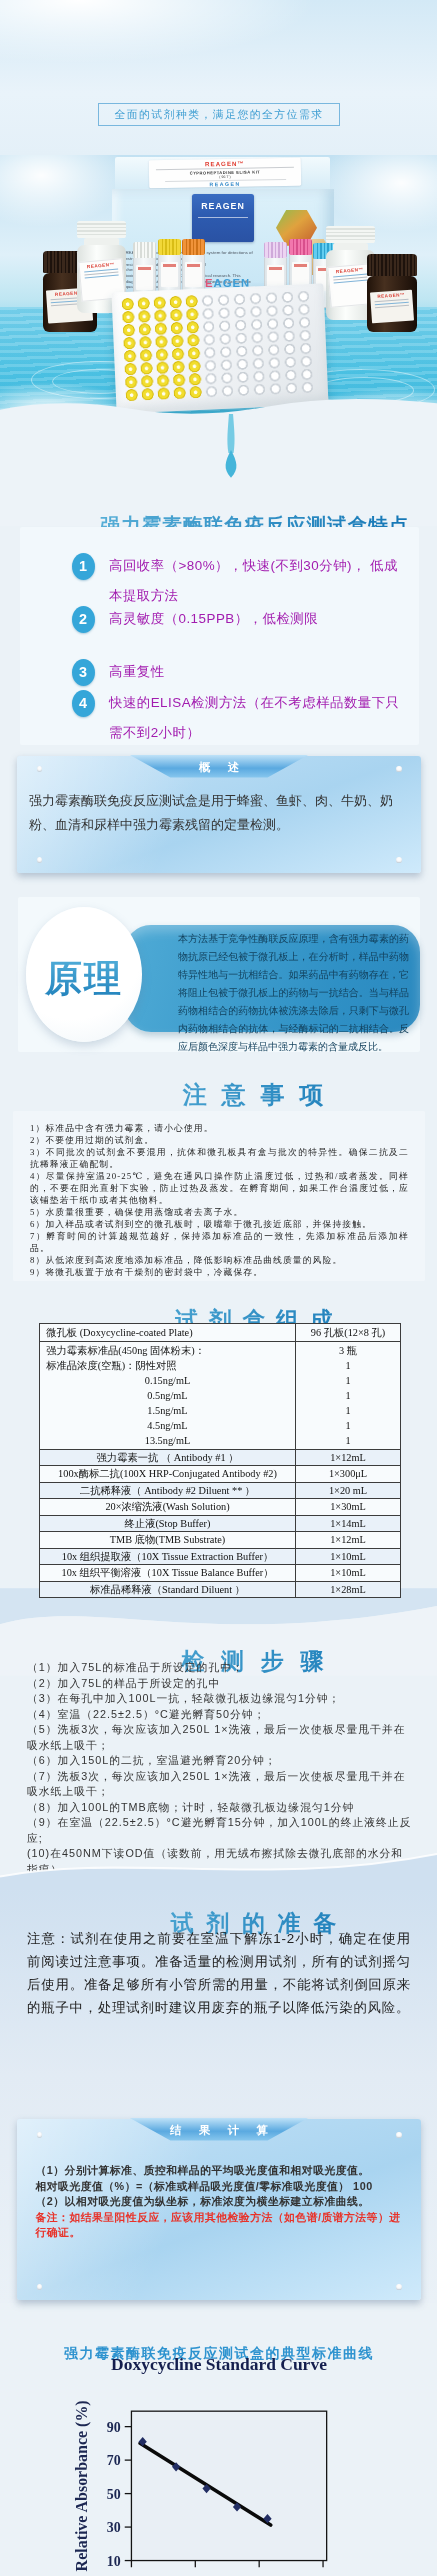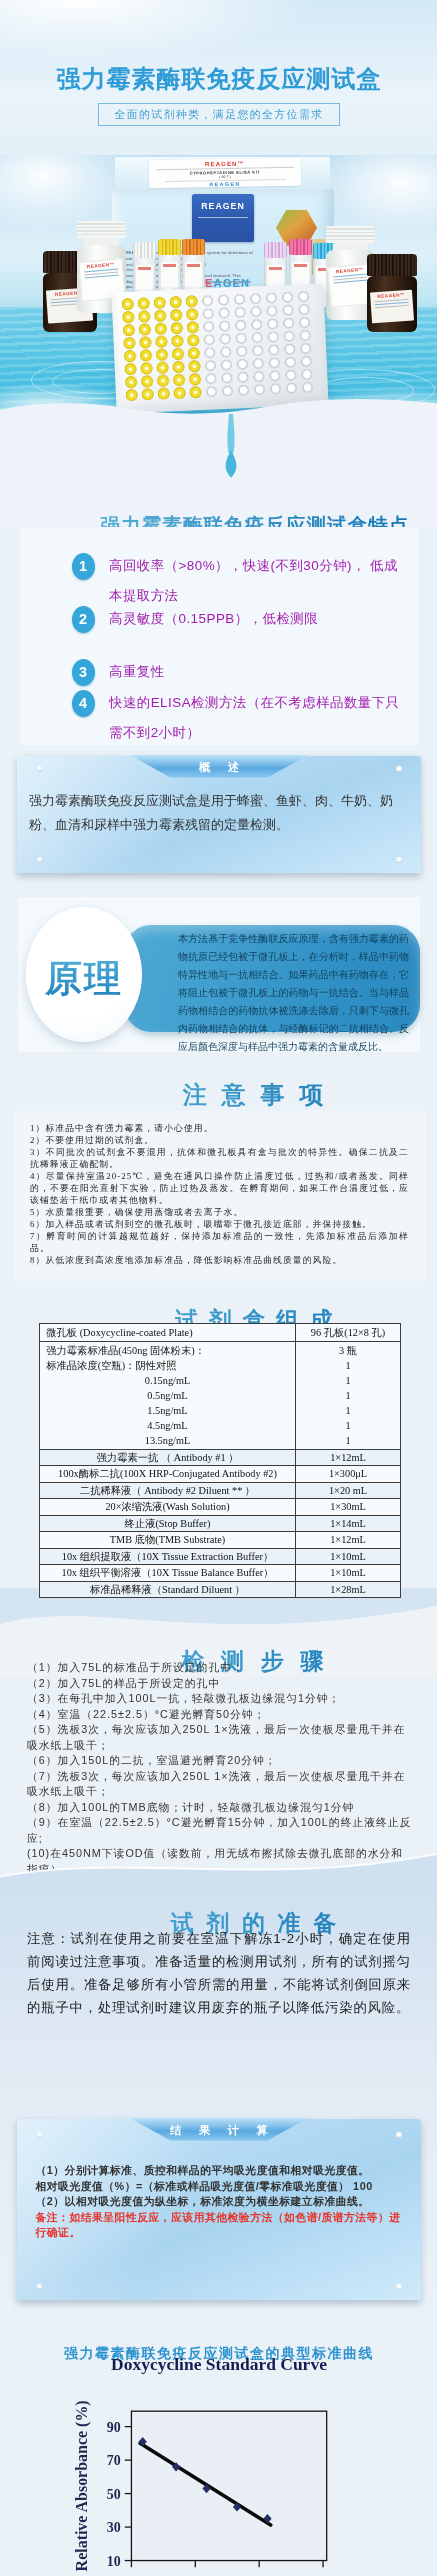--- a/index.html
+++ b/index.html
@@ -145,21 +145,20 @@
   .curve-en{position:absolute;left:0;top:2354px;width:438px;text-align:center;font-size:17.5px;font-weight:900;font-family:"Liberation Serif","DejaVu Serif",serif;color:#141e4e;}
   .ctick{font-family:"Liberation Serif","DejaVu Serif",serif;font-size:27px;font-weight:bold;fill:#1c2752;}
   .clabel{font-family:"Liberation Serif","DejaVu Serif",serif;font-size:31px;font-weight:bold;fill:#1c2752;}
 </style>
 </head>
 <body>
 
 <div id="page">
 
   <section class="hero">
-    <h1 class="hero-title" style="margin:0">强力霉素酶联免疫反应测试盒</h1>
     <div class="hero-sub"><span>全面的试剂种类，满足您的全方位需求</span></div>
   </section>
 
   <section class="photo">
     <div class="cloud" style="left:-46px;top:-31px;width:175px;height:103px;"></div>
     <div class="cloud" style="left:319px;top:-20.6px;width:165px;height:98px;"></div>
     <div class="water"></div>
     <div class="ripple" style="left:31px;top:206px;width:134px;height:36px;"></div>
     <div class="ripple" style="left:52px;top:214px;width:93px;height:23px;"></div>
     <div class="ripple" style="left:289px;top:214px;width:144px;height:39px;"></div>
@@ -331,20 +330,21 @@
   <div class="note-panel"></div>
   <div class="note-list">
     <div>1）标准品中含有强力霉素，请小心使用。</div>
     <div>2）不要使用过期的试剂盒。</div>
     <div>3）不同批次的试剂盒不要混用，抗体和微孔板具有盒与批次的特异性。确保二抗及二抗稀释液正确配制。</div>
     <div>4）尽量保持室温20-25℃，避免在通风口操作防止温度过低，过热和/或者蒸发。同样的，不要在阳光直射下实验，防止过热及蒸发。在孵育期间，如果工作台温度过低，应该铺垫若干纸巾或者其他物料。</div>
     <div>5）水质量很重要，确保使用蒸馏或者去离子水。</div>
     <div>6）加入样品或者试剂到空的微孔板时，吸嘴靠于微孔接近底部，并保持接触。</div>
     <div>7）孵育时间的计算越规范越好，保持添加标准品的一致性，先添加标准品后添加样品。</div>
     <div>8）从低浓度到高浓度地添加标准品，降低影响标准品曲线质量的风险。</div>
+    <div>9）将微孔板置于放有干燥剂的密封袋中，冷藏保存。</div>
   </div>
 
   <h2 class="sec-heading" style="top:1286px;font-size:23px;letter-spacing:2.1px;">试 剂 盒 组 成</h2>
   <div class="kit-table">
     <div class="kt-row kt-head">
       <div class="kt-name">微孔板 (Doxycycline-coated Plate)</div>
       <div class="kt-qty">96 孔板(12×8 孔)</div>
     </div>
     <div class="kt-row kt-standards">
       <div class="kt-name">

